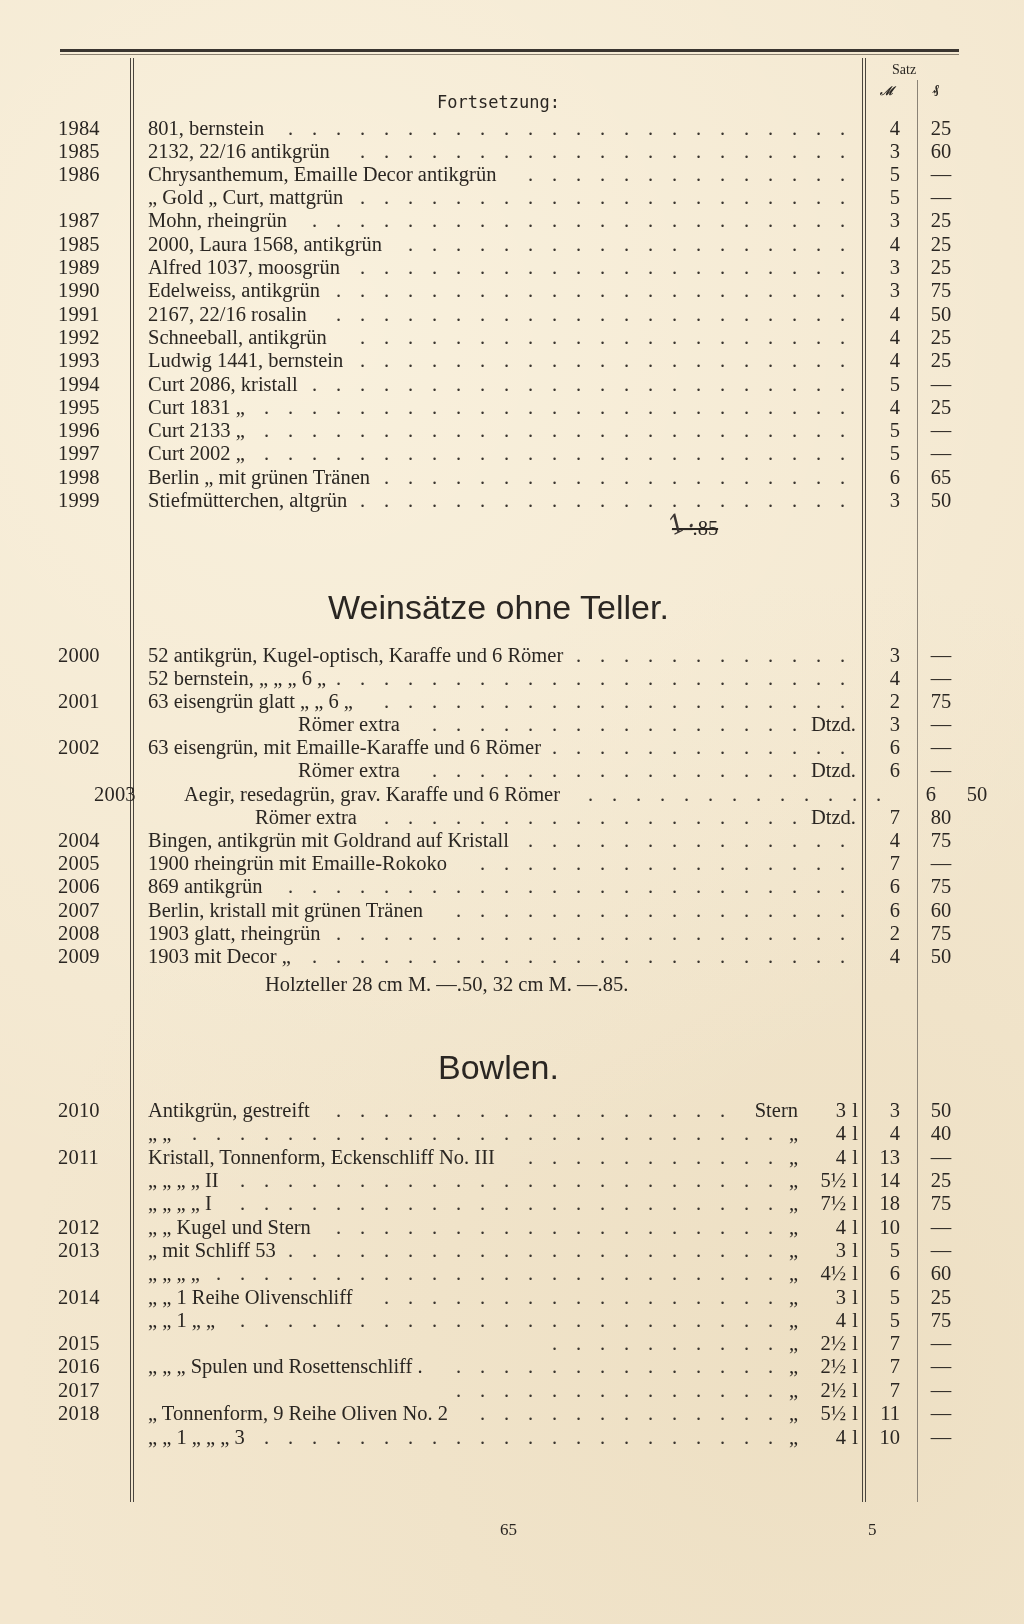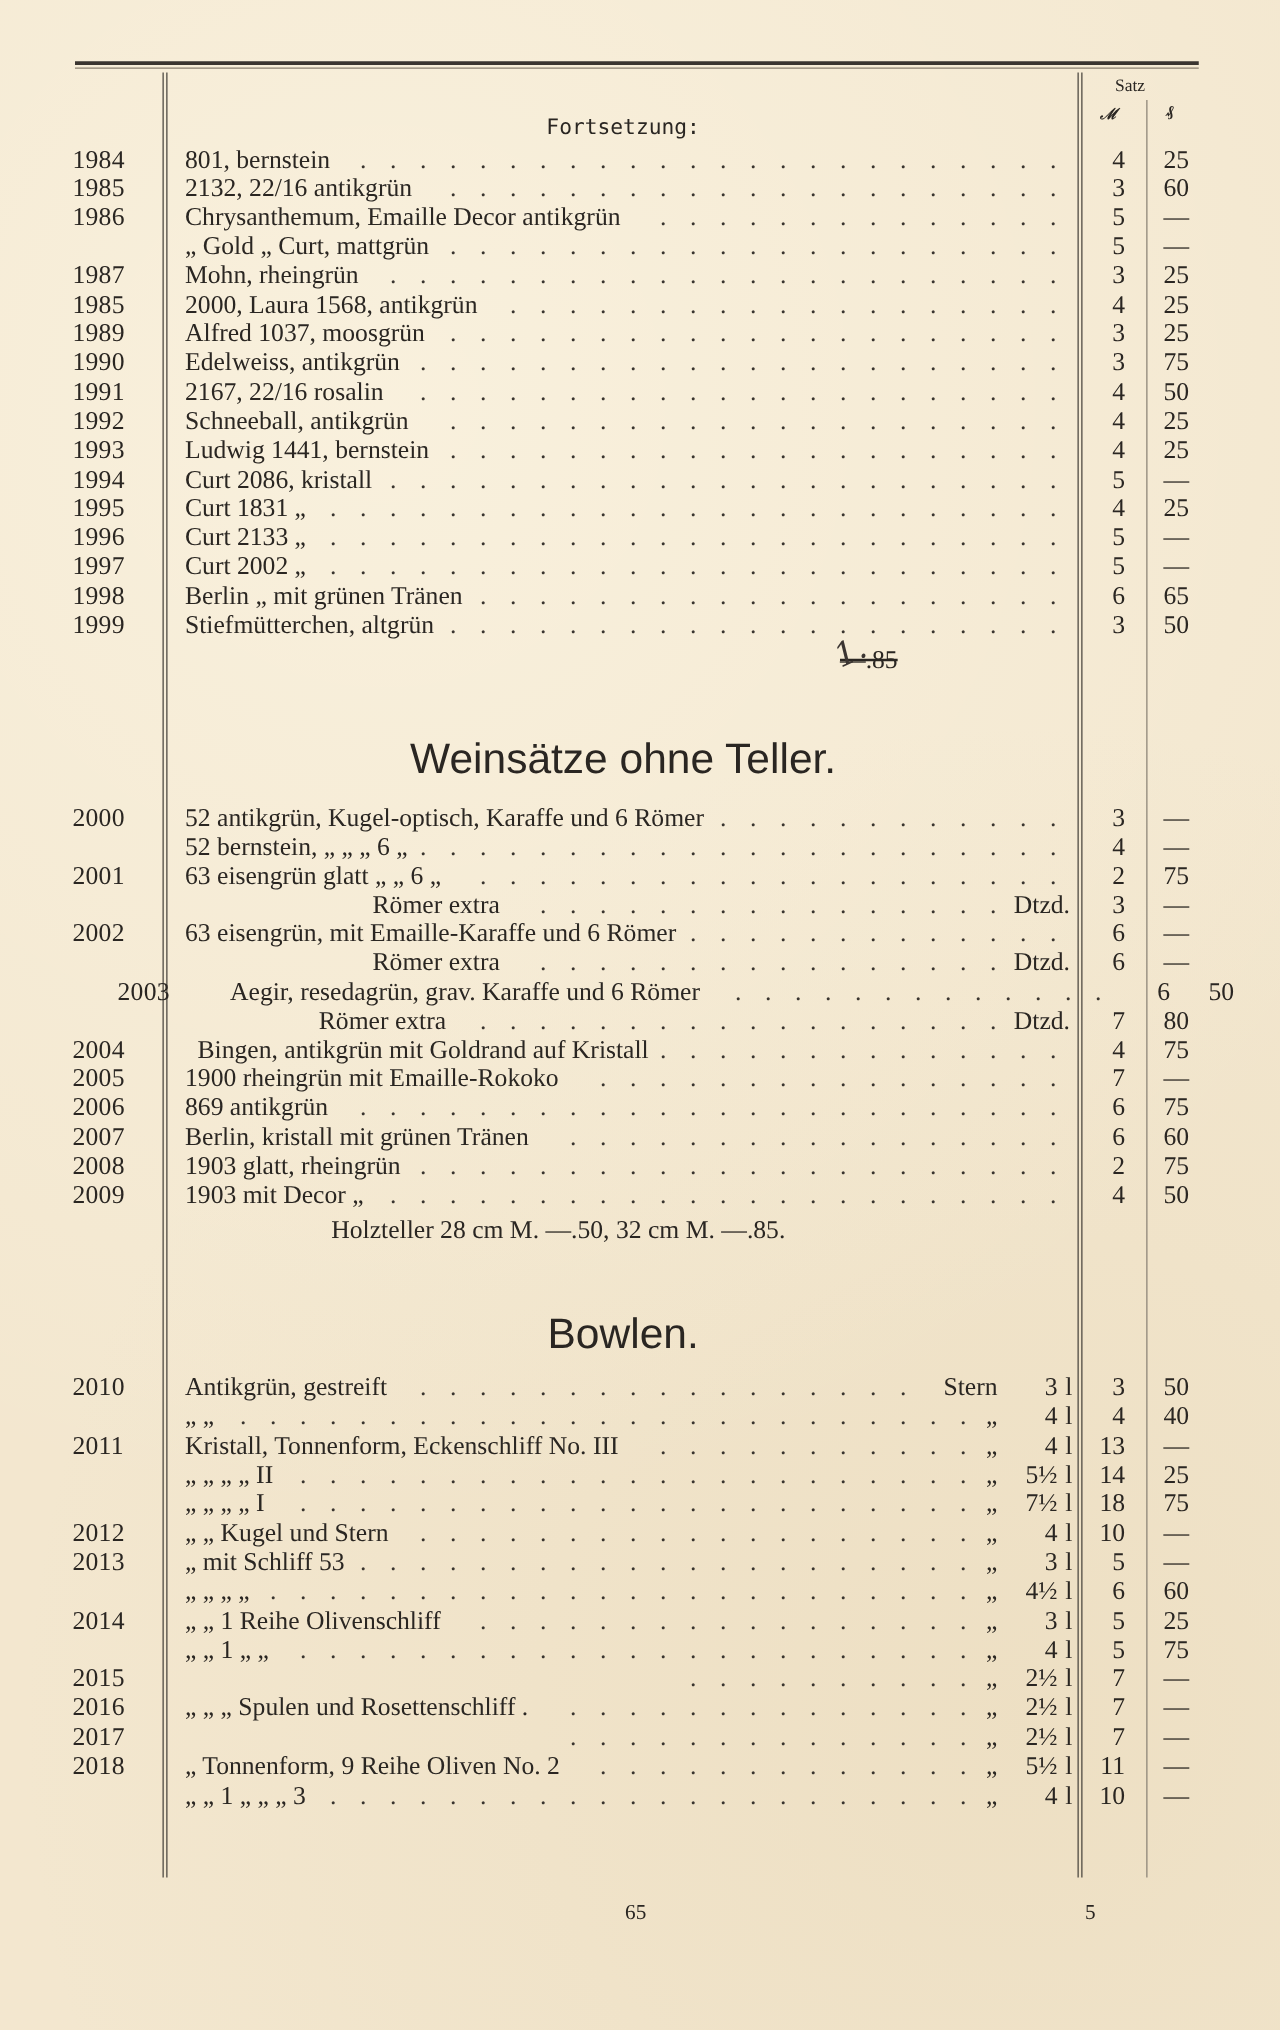--- a/index.html
+++ b/index.html
@@ -724,21 +724,21 @@
       <span style="position: absolute; left: 648px; top: 0px; color: rgb(58, 53, 47);">.</span>
       <span style="position: absolute; left: 672px; top: 0px; color: rgb(58, 53, 47);">.</span>
       <span style="position: absolute; left: 696px; top: 0px; color: rgb(58, 53, 47);">.</span>
       <span style="position: absolute; left: 720px; top: 0px; color: rgb(58, 53, 47);">.</span>
       <span style="position: absolute; left: 744px; top: 0px; color: rgb(58, 53, 47);">.</span>
       <span style="position: absolute; left: 768px; top: 0px; color: rgb(58, 53, 47);">.</span>
       <span style="position: absolute; left: 792px; top: 0px; color: rgb(58, 53, 47);">.</span>
     </div>
     <div class="row" style="top: 828px;">
       <span class="num">2004</span>
-      <span class="desc" style="left:158px">Bingen, antikgrün mit Goldrand auf Kristall</span>
+      <span class="desc" style="left:148px">Bingen, antikgrün mit Goldrand auf Kristall</span>
       <span style="position:absolute; right:164px; width:0;"></span>
       <span class="pf" style="left:842px; right:auto; width:58px; text-align:right;">4</span>
       <span class="pf" style="left:923px; right:auto; width:36px; text-align:center;">75</span>
       <span style="position: absolute; left: 528px; top: 0px; color: rgb(58, 53, 47);">.</span>
       <span style="position: absolute; left: 552px; top: 0px; color: rgb(58, 53, 47);">.</span>
       <span style="position: absolute; left: 576px; top: 0px; color: rgb(58, 53, 47);">.</span>
       <span style="position: absolute; left: 600px; top: 0px; color: rgb(58, 53, 47);">.</span>
       <span style="position: absolute; left: 624px; top: 0px; color: rgb(58, 53, 47);">.</span>
       <span style="position: absolute; left: 648px; top: 0px; color: rgb(58, 53, 47);">.</span>
       <span style="position: absolute; left: 672px; top: 0px; color: rgb(58, 53, 47);">.</span>

